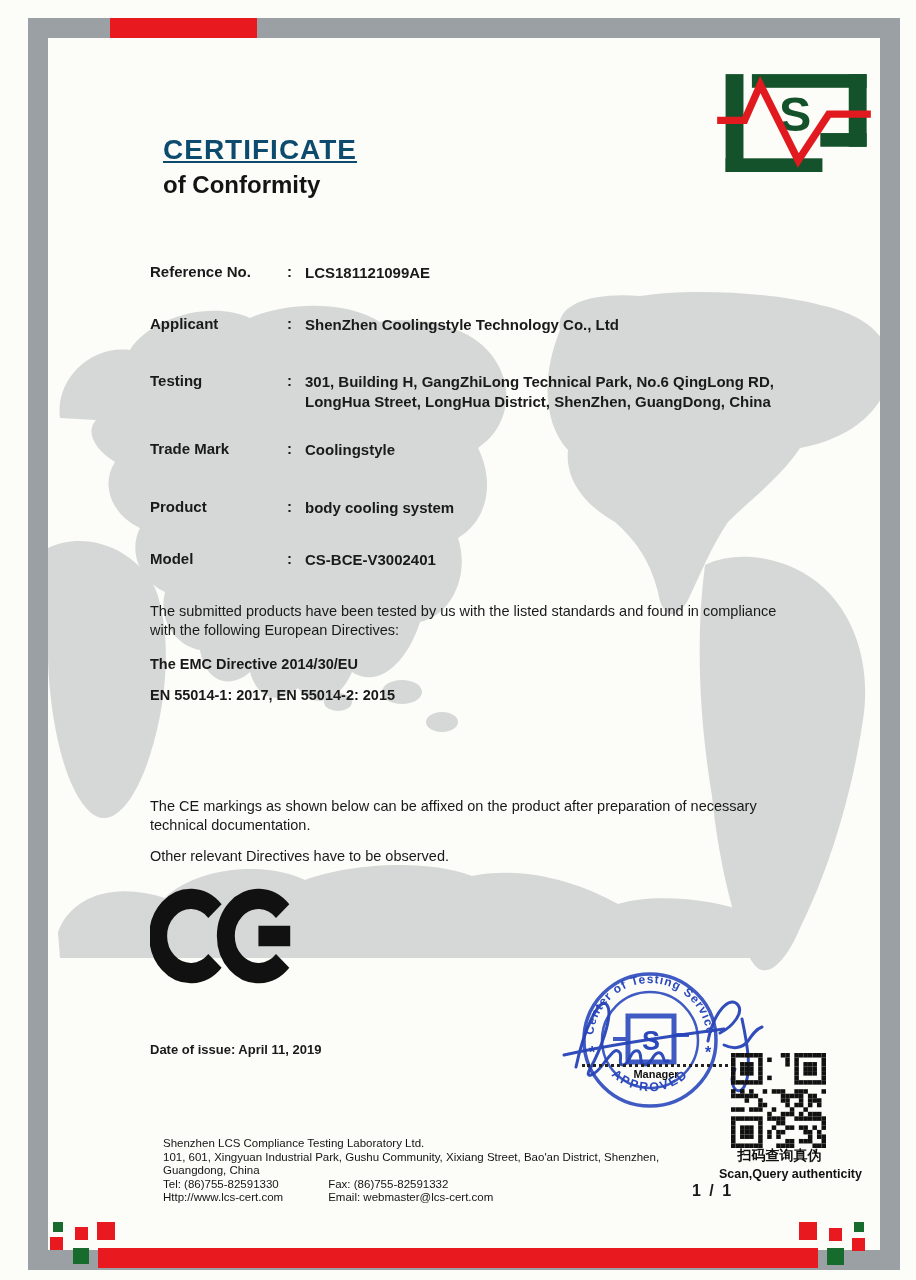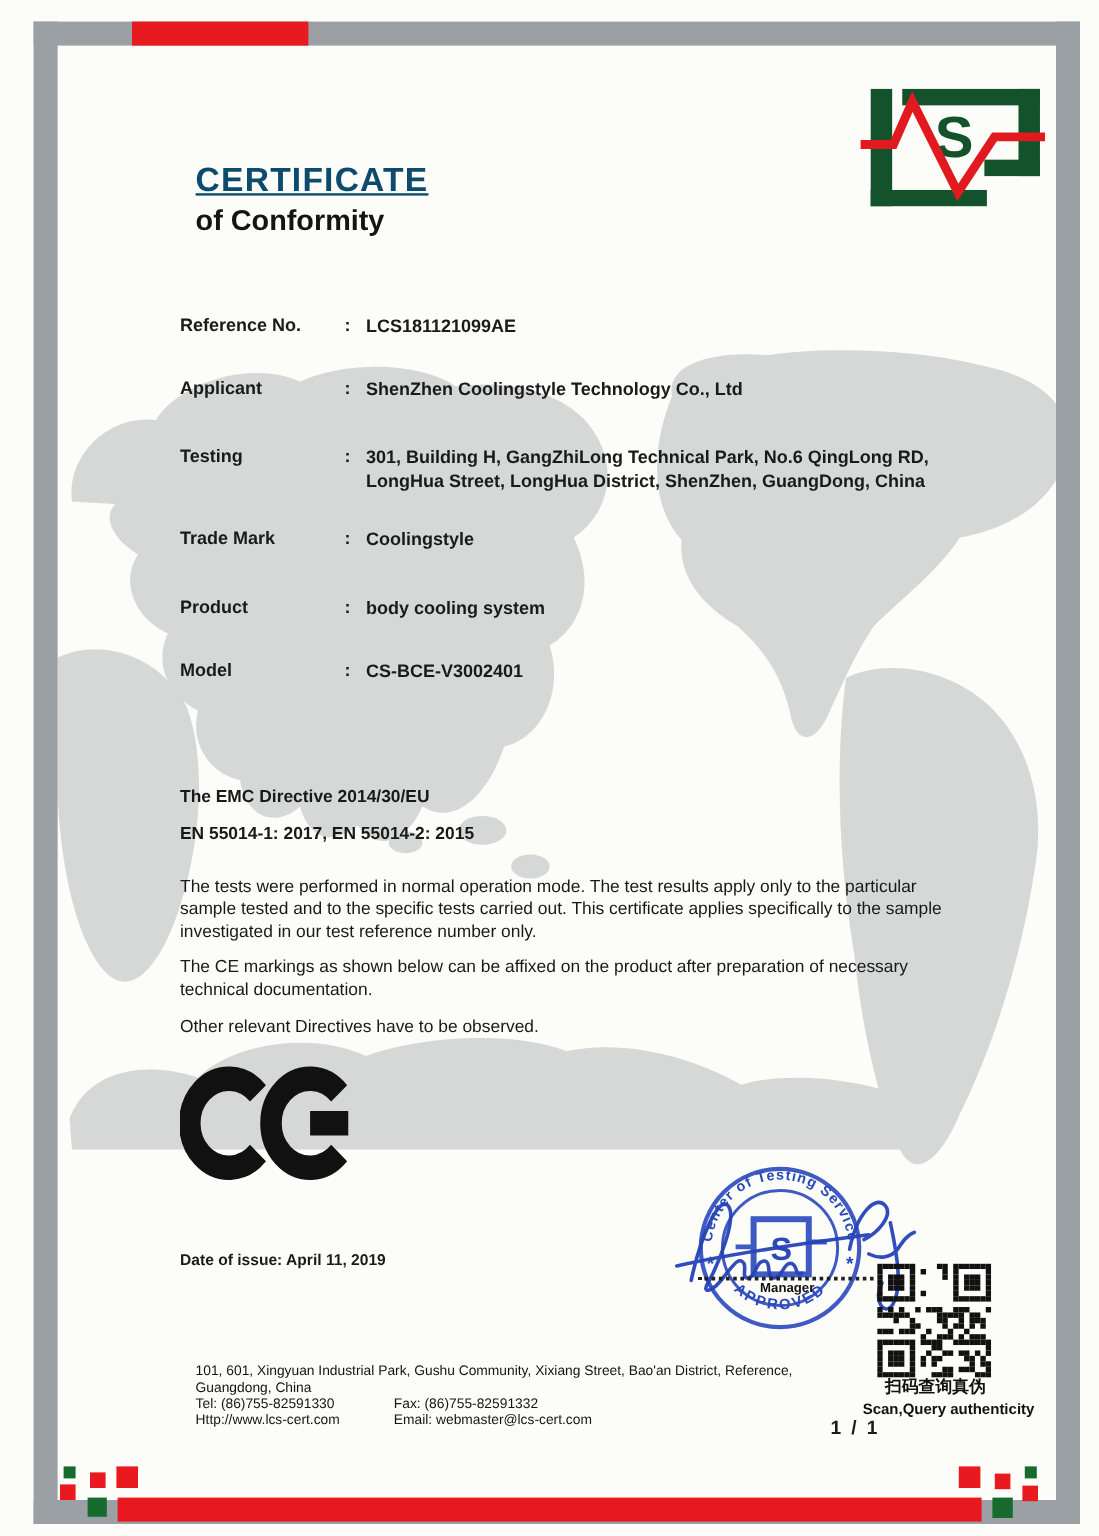--- a/index.html
+++ b/index.html
@@ -127,25 +127,24 @@
       <div class="field-label" style="top:498px;">Product</div>
       <div class="field-colon" style="top:498px;">:</div>
       <div class="field-value" style="top:498px;">body cooling system</div>
     </div>
     <div>
       <div class="field-label" style="top:550px;">Model</div>
       <div class="field-colon" style="top:550px;">:</div>
       <div class="field-value" style="top:550px;">CS-BCE-V3002401</div>
     </div>
 
+    <div class="stmt" style="top:602px;">The submitted products have been tested by us with the listed standards and found in compliance
+with the following European Directives:</div>
     <div class="stmt bold" style="top:655px;">The EMC Directive 2014/30/EU</div>
     <div class="stmt bold" style="top:686px;">EN 55014-1: 2017, EN 55014-2: 2015</div>
-    <div class="stmt" style="top:730px;">The tests were performed in normal operation mode. The test results apply only to the particular
-sample tested and to the specific tests carried out. This certificate applies specifically to the sample
-investigated in our test reference number only.</div>
     <div class="stmt" style="top:797px;">The CE markings as shown below can be affixed on the product after preparation of necessary
 technical documentation.</div>
     <div class="stmt" style="top:847px;">Other relevant Directives have to be observed.</div>
 
     <svg class="abs" style="left:150px;top:885px;" width="150" height="102" viewBox="0 0 184 110" preserveAspectRatio="none">
       <g stroke="#111" stroke-width="22" fill="none">
         <path d="M 79.7,28.2 A 40 40 0 1 0 79.7,81.8"></path>
         <path d="M 162.7,28.2 A 40 40 0 1 0 162.7,81.8"></path>
         <path d="M 133,55 H 172"></path>
       </g>
@@ -399,21 +398,22 @@
         <rect x="90" y="90" width="4.5" height="4.5"></rect>
       </svg>
     <div class="qr-captions">
       <div class="qr-zh">扫码查询真伪</div>
       <div class="qr-en">Scan,Query authenticity</div>
     </div>
 
     <div class="pagenum">1 / 1</div>
 
     <div class="footer">
-      <div>101, 601, Xingyuan Industrial Park, Gushu Community, Xixiang Street, Bao'an District, Reference,</div>
+      <div>Shenzhen LCS Compliance Testing Laboratory Ltd.</div>
+      <div>101, 601, Xingyuan Industrial Park, Gushu Community, Xixiang Street, Bao'an District, Shenzhen,</div>
       <div>Guangdong, China</div>
       <div>
         <span class="col1">Tel: (86)755-82591330</span>
         <span>Fax: (86)755-82591332</span>
       </div>
       <div>
         <span class="col1">Http://www.lcs-cert.com</span>
         <span>Email: webmaster@lcs-cert.com</span>
       </div>
     </div>

